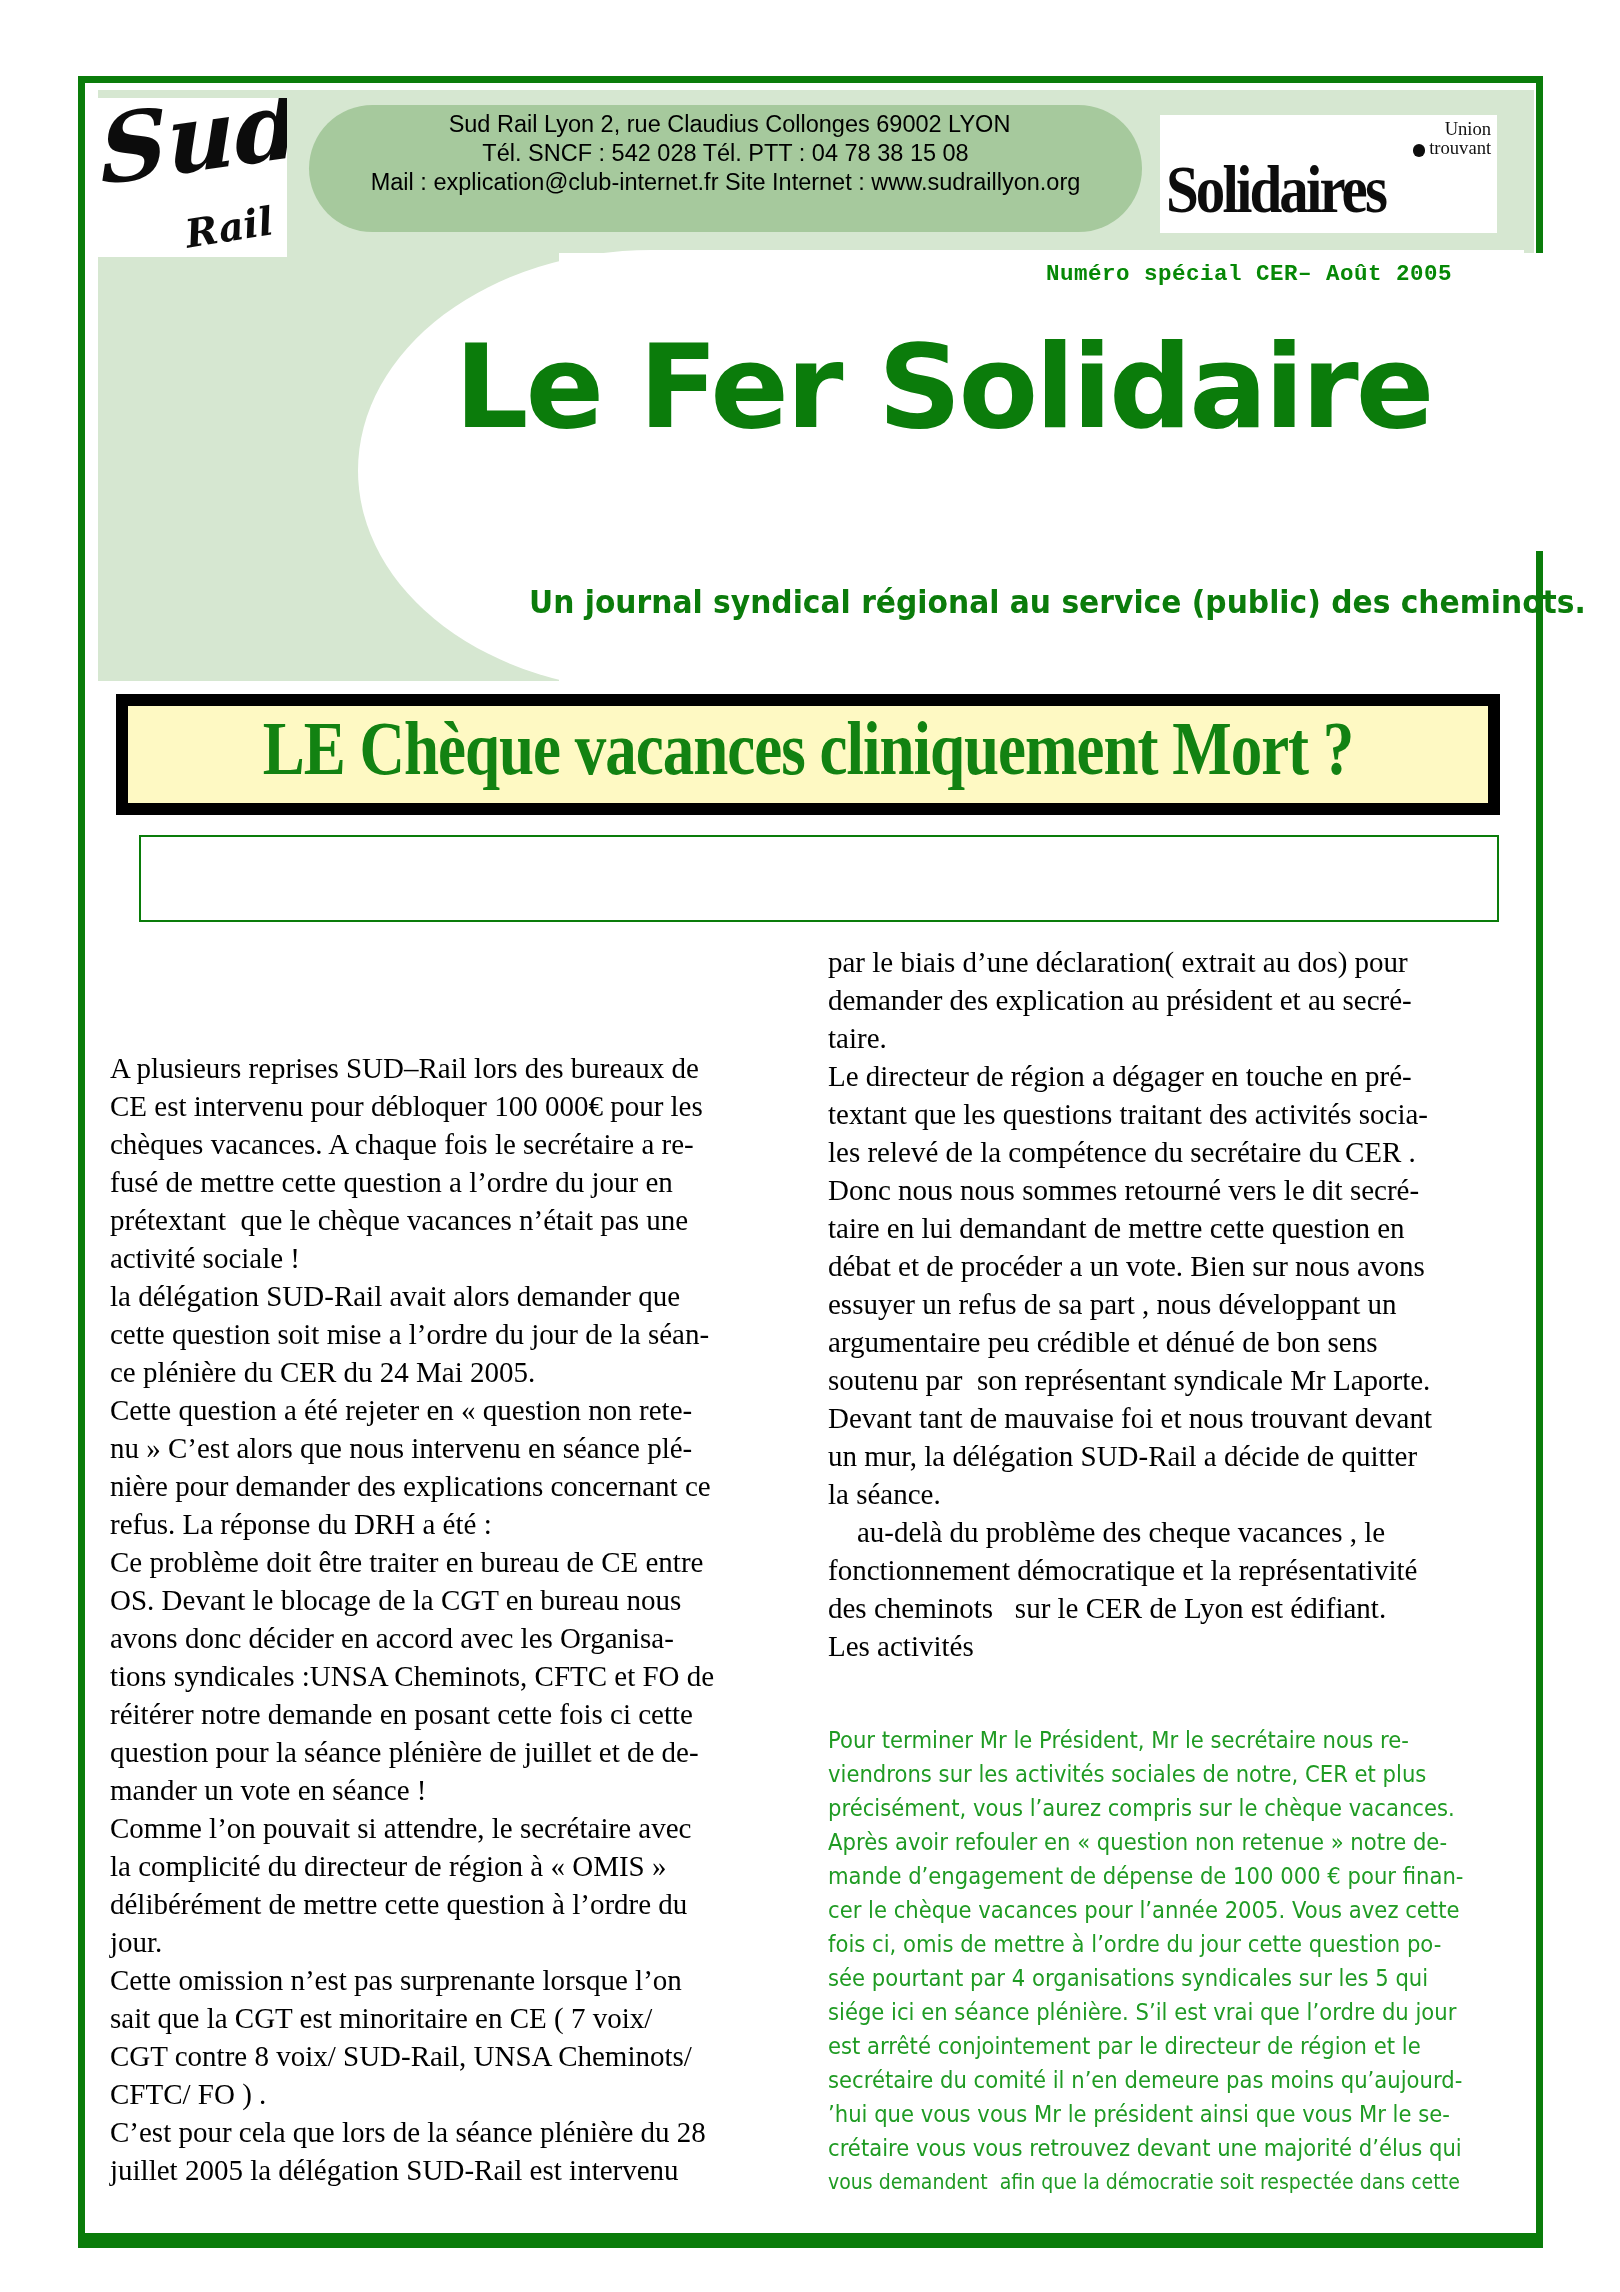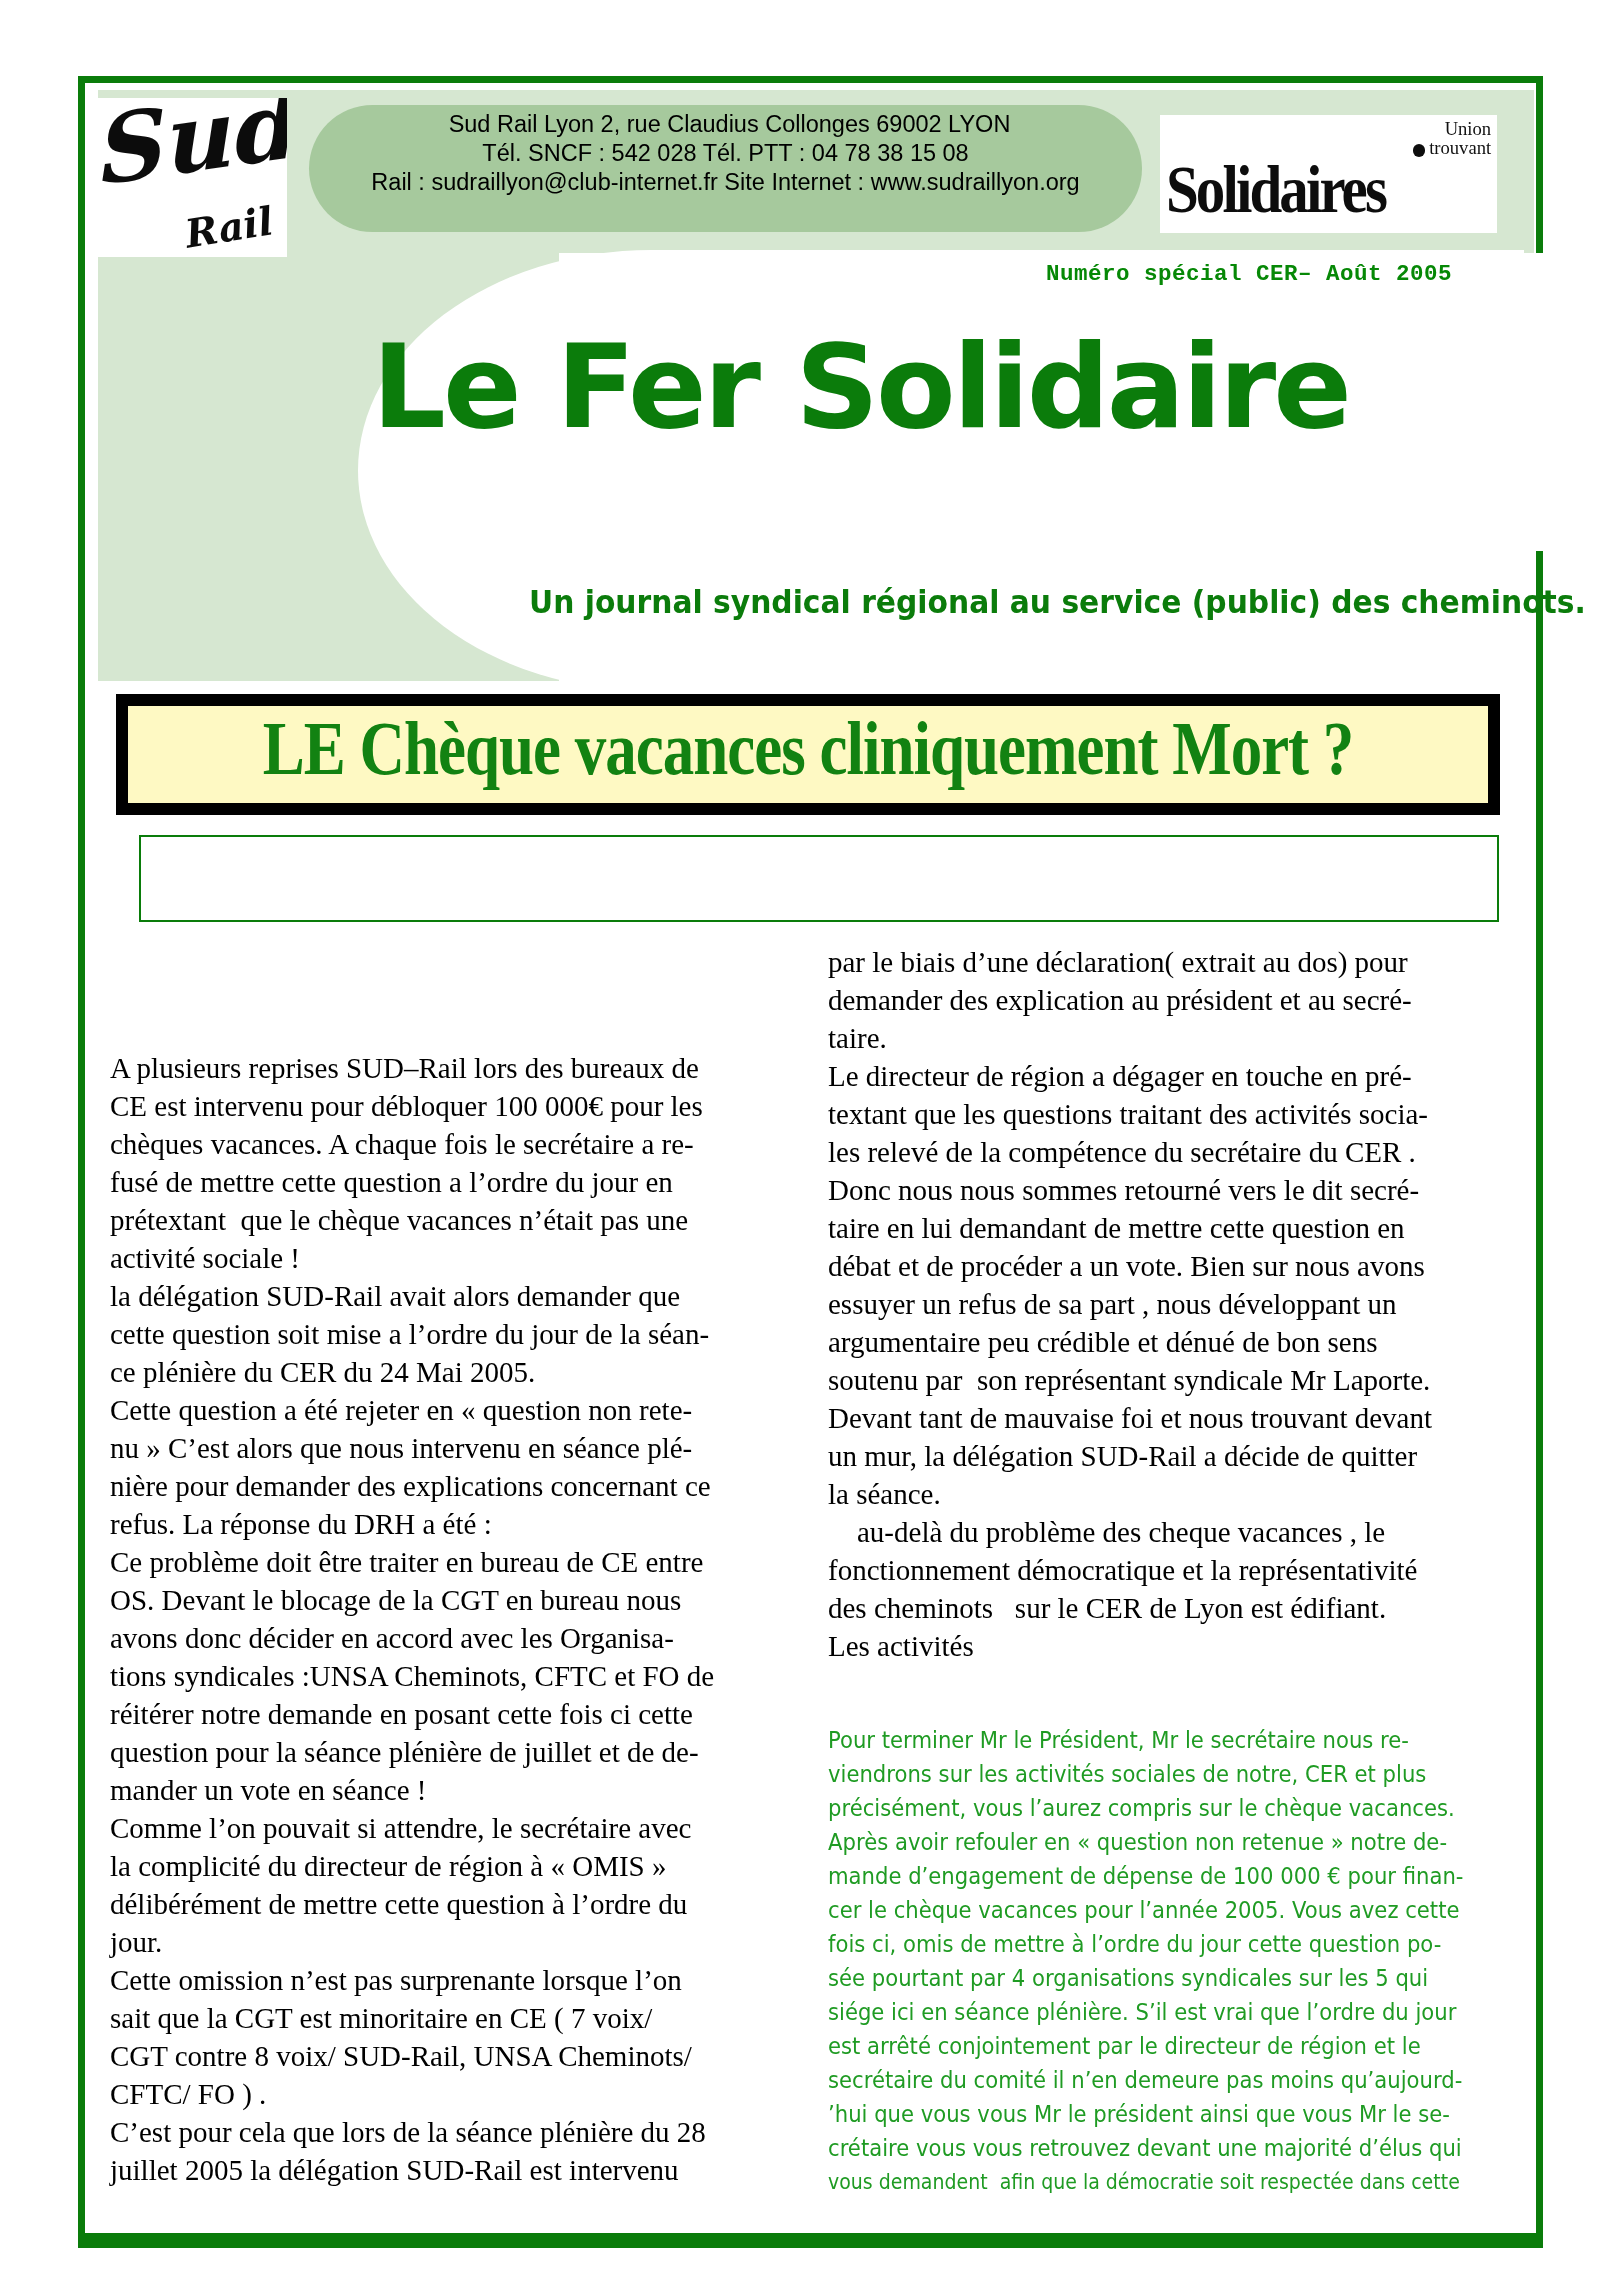--- a/index.html
+++ b/index.html
@@ -59,21 +59,21 @@
   }
 
   .issue-line{
     right:168px;top:261px;z-index:3;
     font-family:"Liberation Mono", monospace;font-weight:bold;
     font-size:22.5px;letter-spacing:0.5px;color:#068806;white-space:pre;margin-left:18px;
   }
 
   
   .newsletter-title{
-    left:372px;top:329px;width:1142px;z-index:3;
+    left:372px;top:329px;width:1142px;text-align:center;z-index:3;
     font-family:"DejaVu Sans", sans-serif;font-weight:800;
     font-size:116px;letter-spacing:-2.9px;color:#0b7c0b;line-height:1;
   }
   .newsletter-subtitle{
     left:529px;top:583px;z-index:3;
     font-family:"DejaVu Sans", sans-serif;font-weight:bold;
     font-size:32px;color:#0b7c0b;white-space:pre;
     transform:scaleX(0.93);transform-origin:left top;
   }
 
@@ -126,21 +126,21 @@
 <div class="abs frame-cover"></div>
 
 <div class="abs sud-logo-box">
   <span class="sud-word">Sud</span>
   <span class="rail-word">Rail</span>
 </div>
 
 <div class="abs address-box">
   <div><span class="b">Sud Rail Lyon</span><span> 2, rue Claudius Collonges 69002 LYON</span></div>
   <div>Tél. SNCF : 542 028 Tél. PTT : 04 78 38 15 08</div>
-  <div>Rail : sudraillyon@club-internet.fr Site Internet : www.sudraillyon.org</div>
+  <div>Mail : explication@club-internet.fr Site Internet : www.sudraillyon.org</div>
 </div>
 
 <div class="abs solidaires-box">
   <span class="solidaires-word">Solidaires</span>
   <div class="union-block">
     <div>Union</div>
     <div><span class="solidaires-dot"></span><span>trouvant</span></div>
   </div>
 </div>
 

